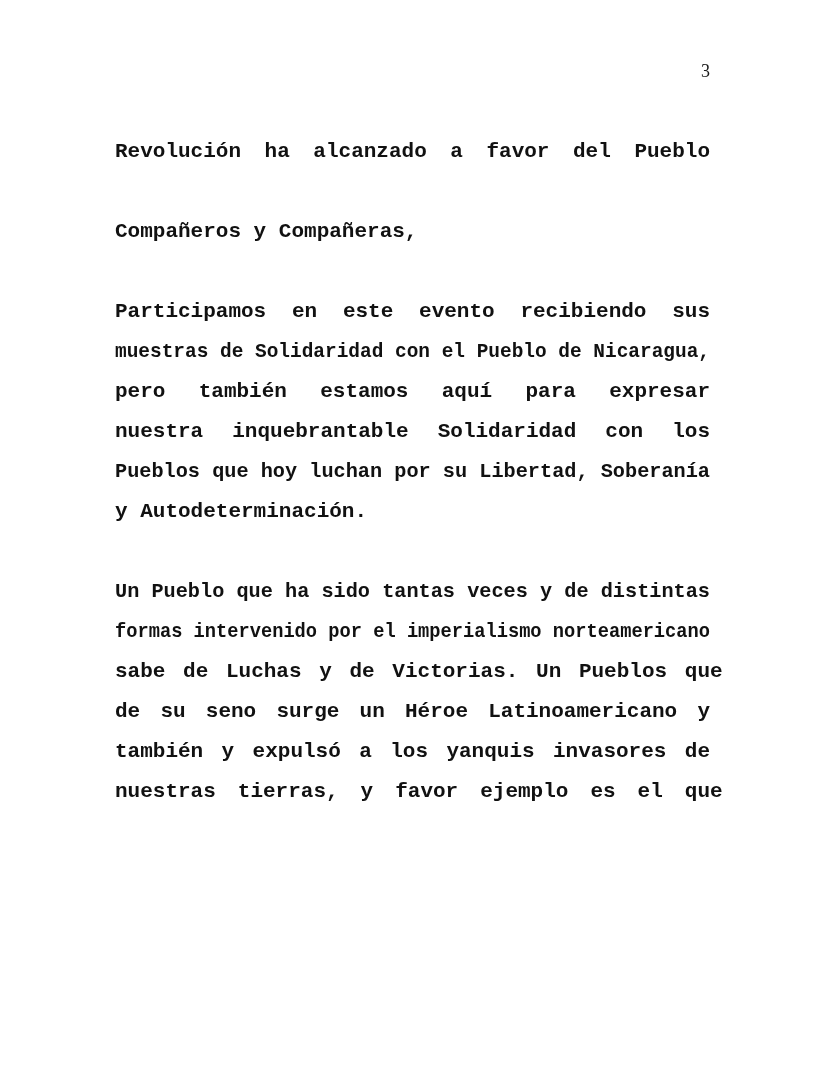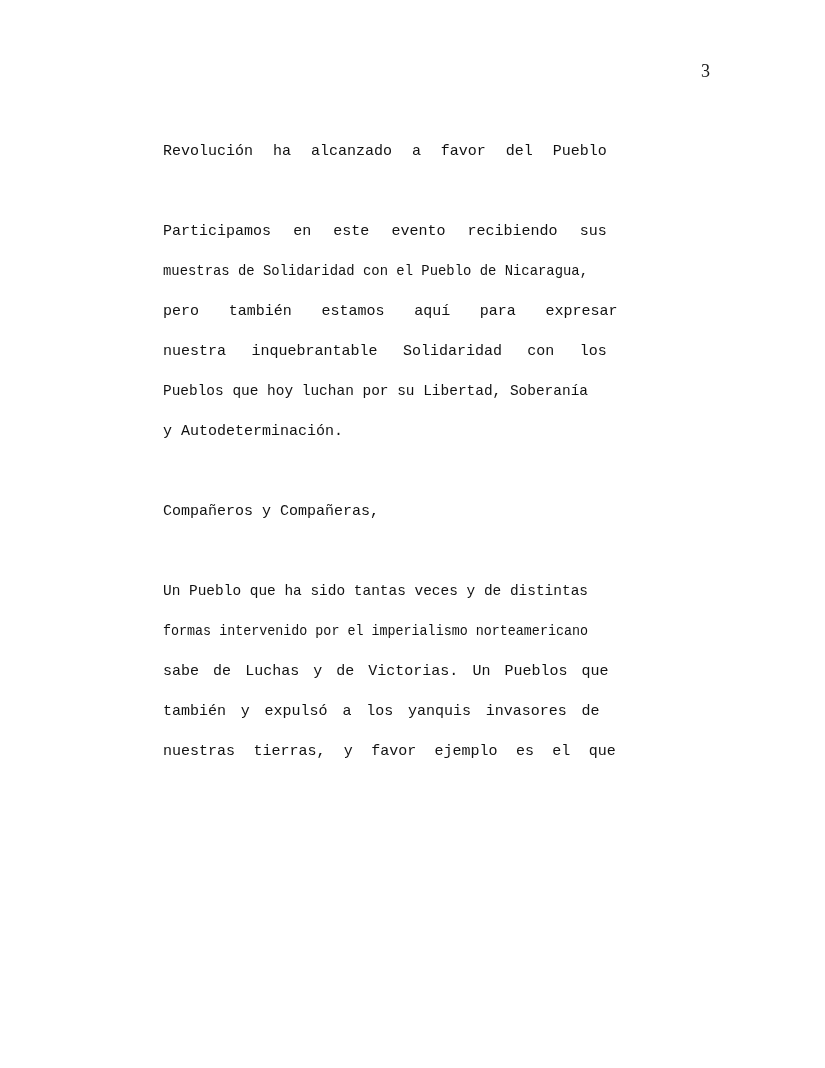--- a/index.html
+++ b/index.html
@@ -25,52 +25,52 @@
   .content {
     position: absolute;
     left: 115px; top: 132px; width: 595px;
     color: #111111;
   }
   .paragraph { margin: 0 0 40px 0; }
   .paragraph:last-child { margin-bottom: 0; }
   .line {
     height: 40px;
     line-height: 40px;
-    font-size: 15px;
-    font-weight: normal;
+    font-size: 21px;
+    font-weight: bold;
     white-space: nowrap;
-    margin-left: 48px;
   }
   .line > span {
     display: inline-block;
     white-space: pre;
     transform-origin: 0 50%;
   }
 </style>
 </head>
 <body>
 
 <div class="page">
   <div class="page-number">3</div>
   <div class="content">
       <div class="paragraph">
         <div class="line"><span style="word-spacing: 10.9505px;">Revolución ha alcanzado a favor del Pueblo</span></div>
       </div>
       <div class="paragraph">
+        <div class="line"><span>Compañeros y Compañeras,</span></div>
+      </div>
+      <div class="paragraph">
         <div class="line"><span style="word-spacing: 13.1406px;">Participamos en este evento recibiendo sus</span></div>
         <div class="line"><span style="transform: scaleX(0.925755);">muestras de Solidaridad con el Pueblo de Nicaragua,</span></div>
         <div class="line"><span style="word-spacing: 20.7031px;">pero también estamos aquí para expresar</span></div>
         <div class="line"><span style="word-spacing: 16.4258px;">nuestra inquebrantable Solidaridad con los</span></div>
         <div class="line"><span style="transform: scaleX(0.963538);">Pueblos que hoy luchan por su Libertad, Soberanía</span></div>
         <div class="line"><span>y Autodeterminación.</span></div>
       </div>
       <div class="paragraph">
-        <div class="line"><span>Compañeros y Compañeras,</span></div>
-      </div>
-      <div class="paragraph">
         <div class="line"><span style="transform: scaleX(0.963538);">Un Pueblo que ha sido tantas veces y de distintas</span></div>
         <div class="line"><span style="transform: scaleX(0.890823);">formas intervenido por el imperialismo norteamericano</span></div>
         <div class="line"><span style="word-spacing: 5.0625px;">sabe de Luchas y de Victorias. Un Pueblos que</span></div>
+        <div class="line"><span style="word-spacing: 7.58705px;">de su seno surge un Héroe Latinoamericano y</span></div>
         <div class="line"><span style="word-spacing: 5.78571px;">también y expulsó a los yanquis invasores de</span></div>
         <div class="line"><span style="word-spacing: 9.38616px;">nuestras tierras, y favor ejemplo es el que</span></div>
       </div>
     </div>
 </div>
 
 </body></html>

